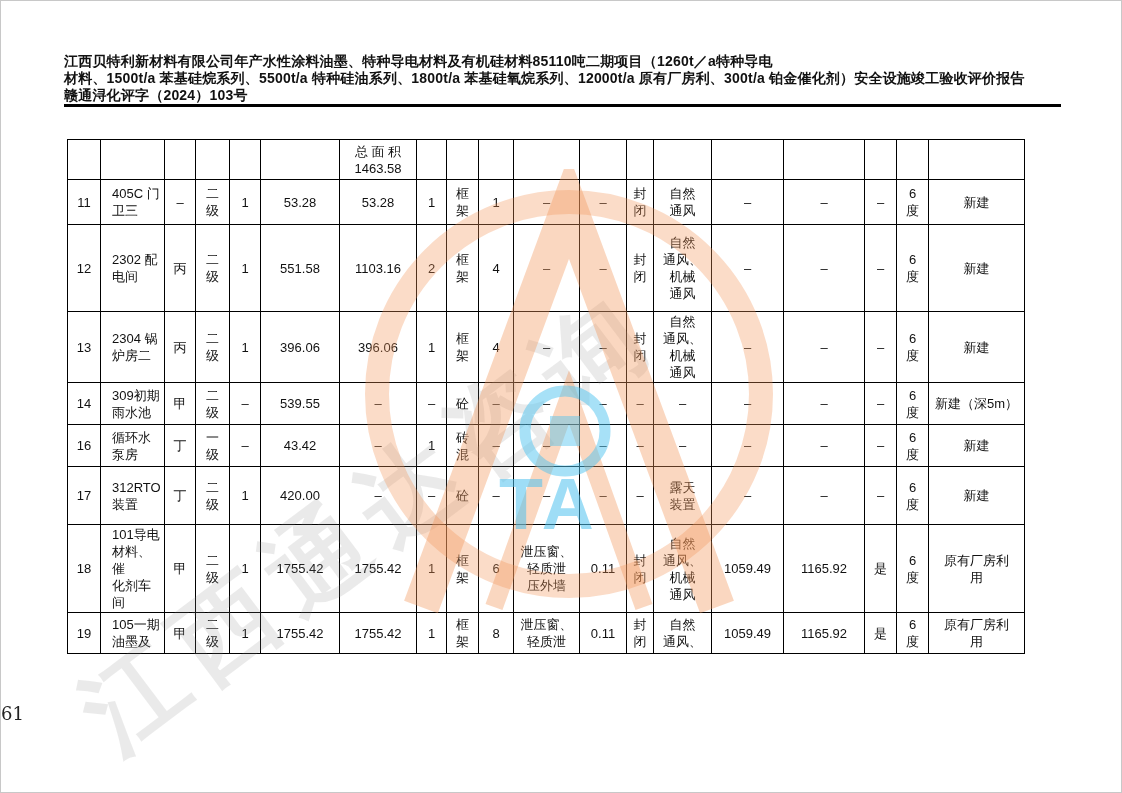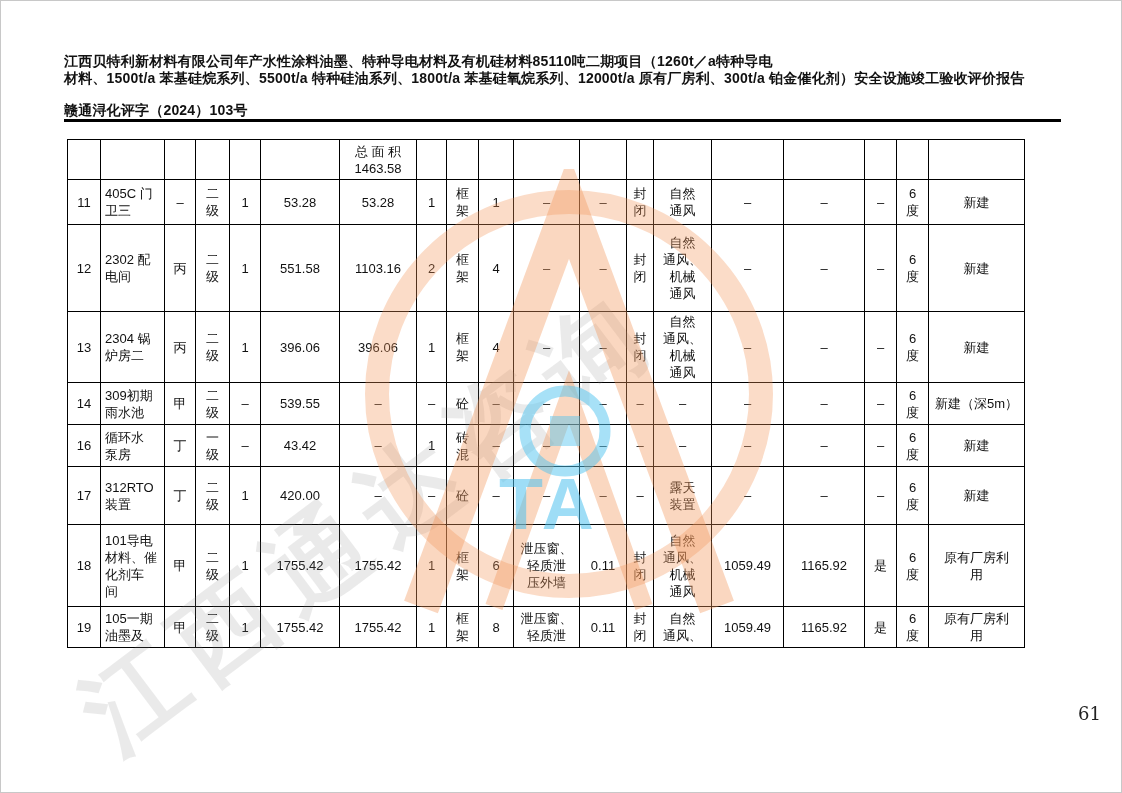--- a/index.html
+++ b/index.html
@@ -21,39 +21,39 @@
     background:#fff;
     overflow:hidden;
   }
   
   .doc-header{
     position:absolute;left:63px;top:52px;width:997px;
     font-size:14px;line-height:16.5px;font-weight:600;
     border-bottom:3px solid #000;
     letter-spacing:0.2px;
   }
-  .doc-header .line3{font-weight:800;margin-top:16px;}
+  .doc-header .line3{font-weight:800;margin-top:1px;}
   
   table.buildings{
     position:absolute;left:66px;top:138px;
     border-collapse:collapse;table-layout:fixed;
     width:957px;
     border:1.5px solid #000;
     z-index:1;
   }
   table.buildings td{
     border:1px solid #000;
     font-size:13px;line-height:17px;
     text-align:center;vertical-align:middle;
     padding:1px 2px;
     white-space:pre-line;
     overflow:hidden;
     word-break:break-all;
   }
-  table.buildings td:nth-child(2){text-align:left;padding-left:4px;}
+  table.buildings td:nth-child(2){text-align:left;padding-left:11px;}
   
   .watermark{
     position:absolute;inset:0;pointer-events:none;z-index:2;
   }
   .wm-ring-box{
     position:absolute;left:350px;top:168px;width:436px;height:450px;
   }
   .wm-ring-box svg{width:100%;height:100%;}
   .wm-diagonal{
     position:absolute;left:95px;top:660px;
@@ -70,21 +70,21 @@
     position:absolute;left:498px;top:462px;
     font-size:72px;font-weight:bold;
     color:var(--wm-blue);
     opacity:0.55;
     letter-spacing:4px;
     font-family:"Liberation Sans",sans-serif;
   }
   
   .page-number{
     position:absolute;left:0;top:702px;width:1100px;
-    text-align:right;
+    text-align:left;
     font-family:"DejaVu Serif","Liberation Serif",serif;
     font-size:18px;color:#222;
   }
 </style>
 </head>
 <body>
 
 <div class="page">
 
   <div class="doc-header">

